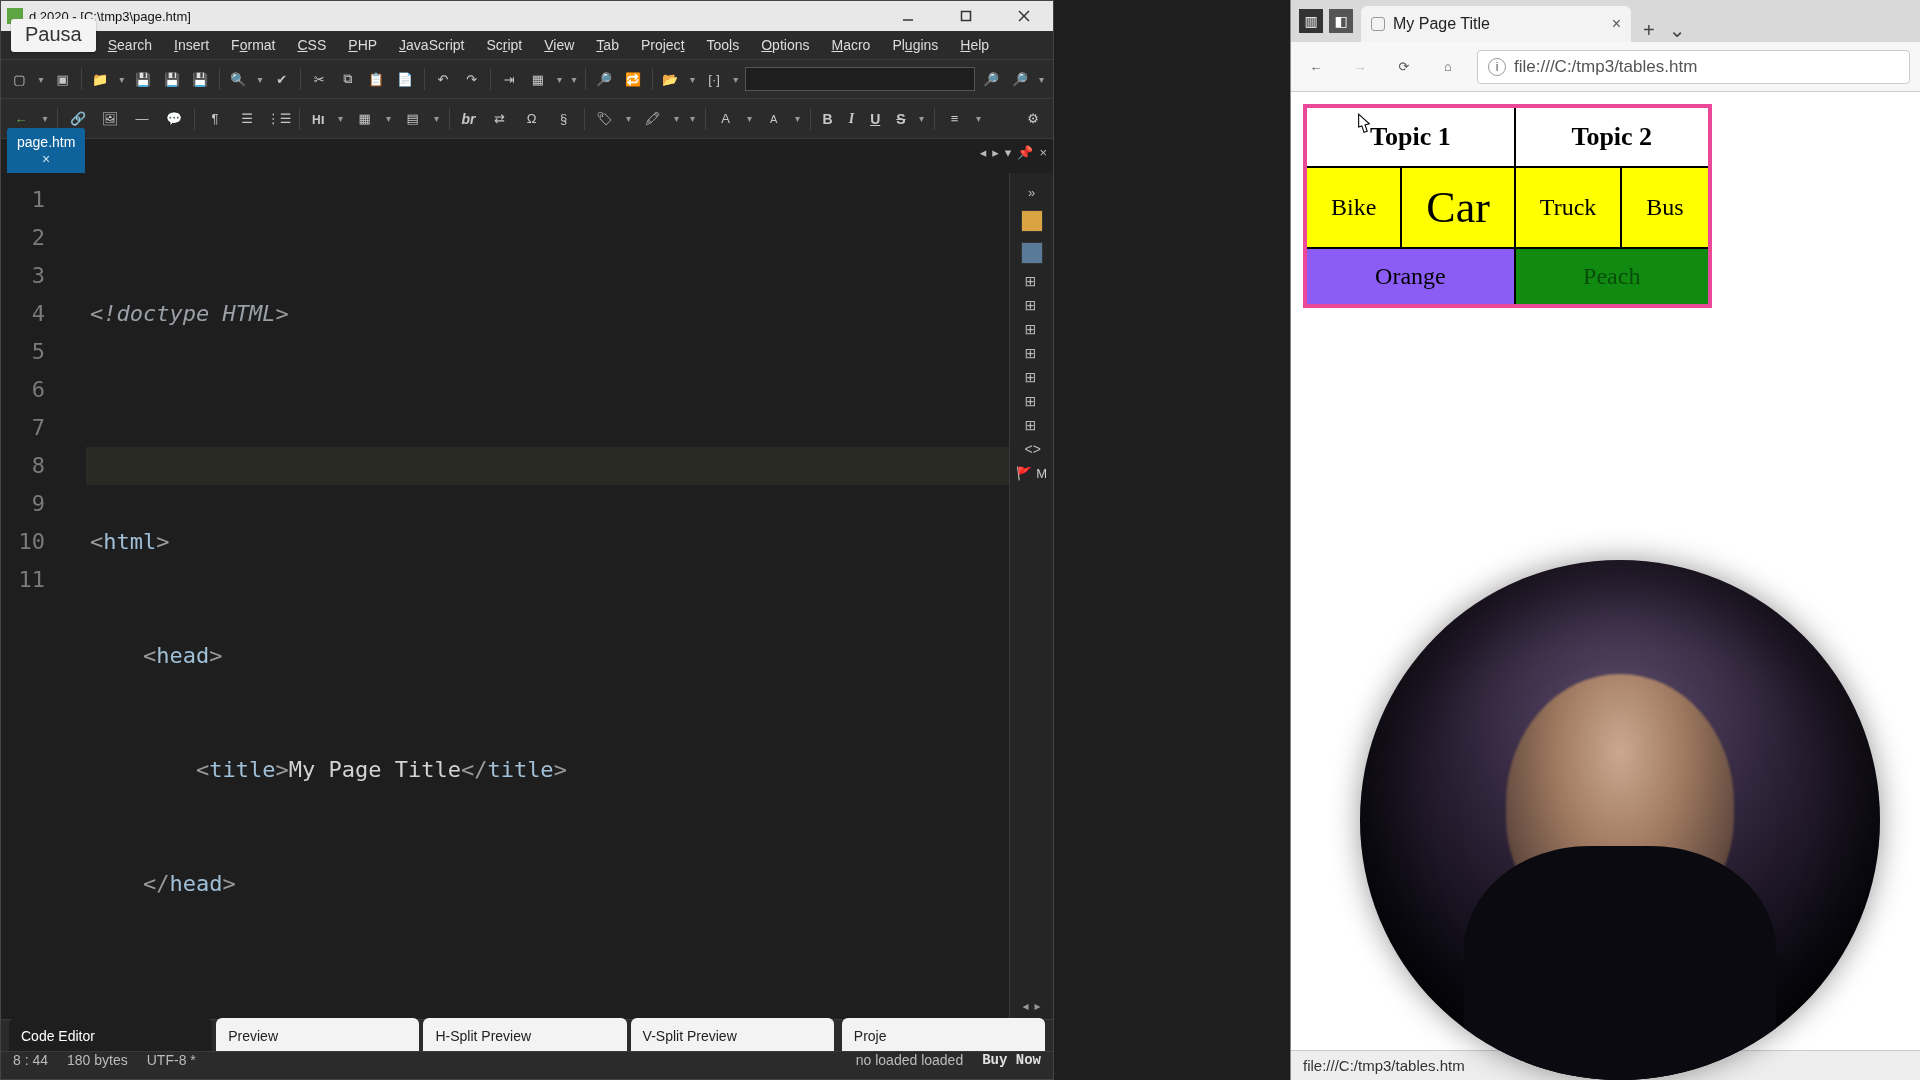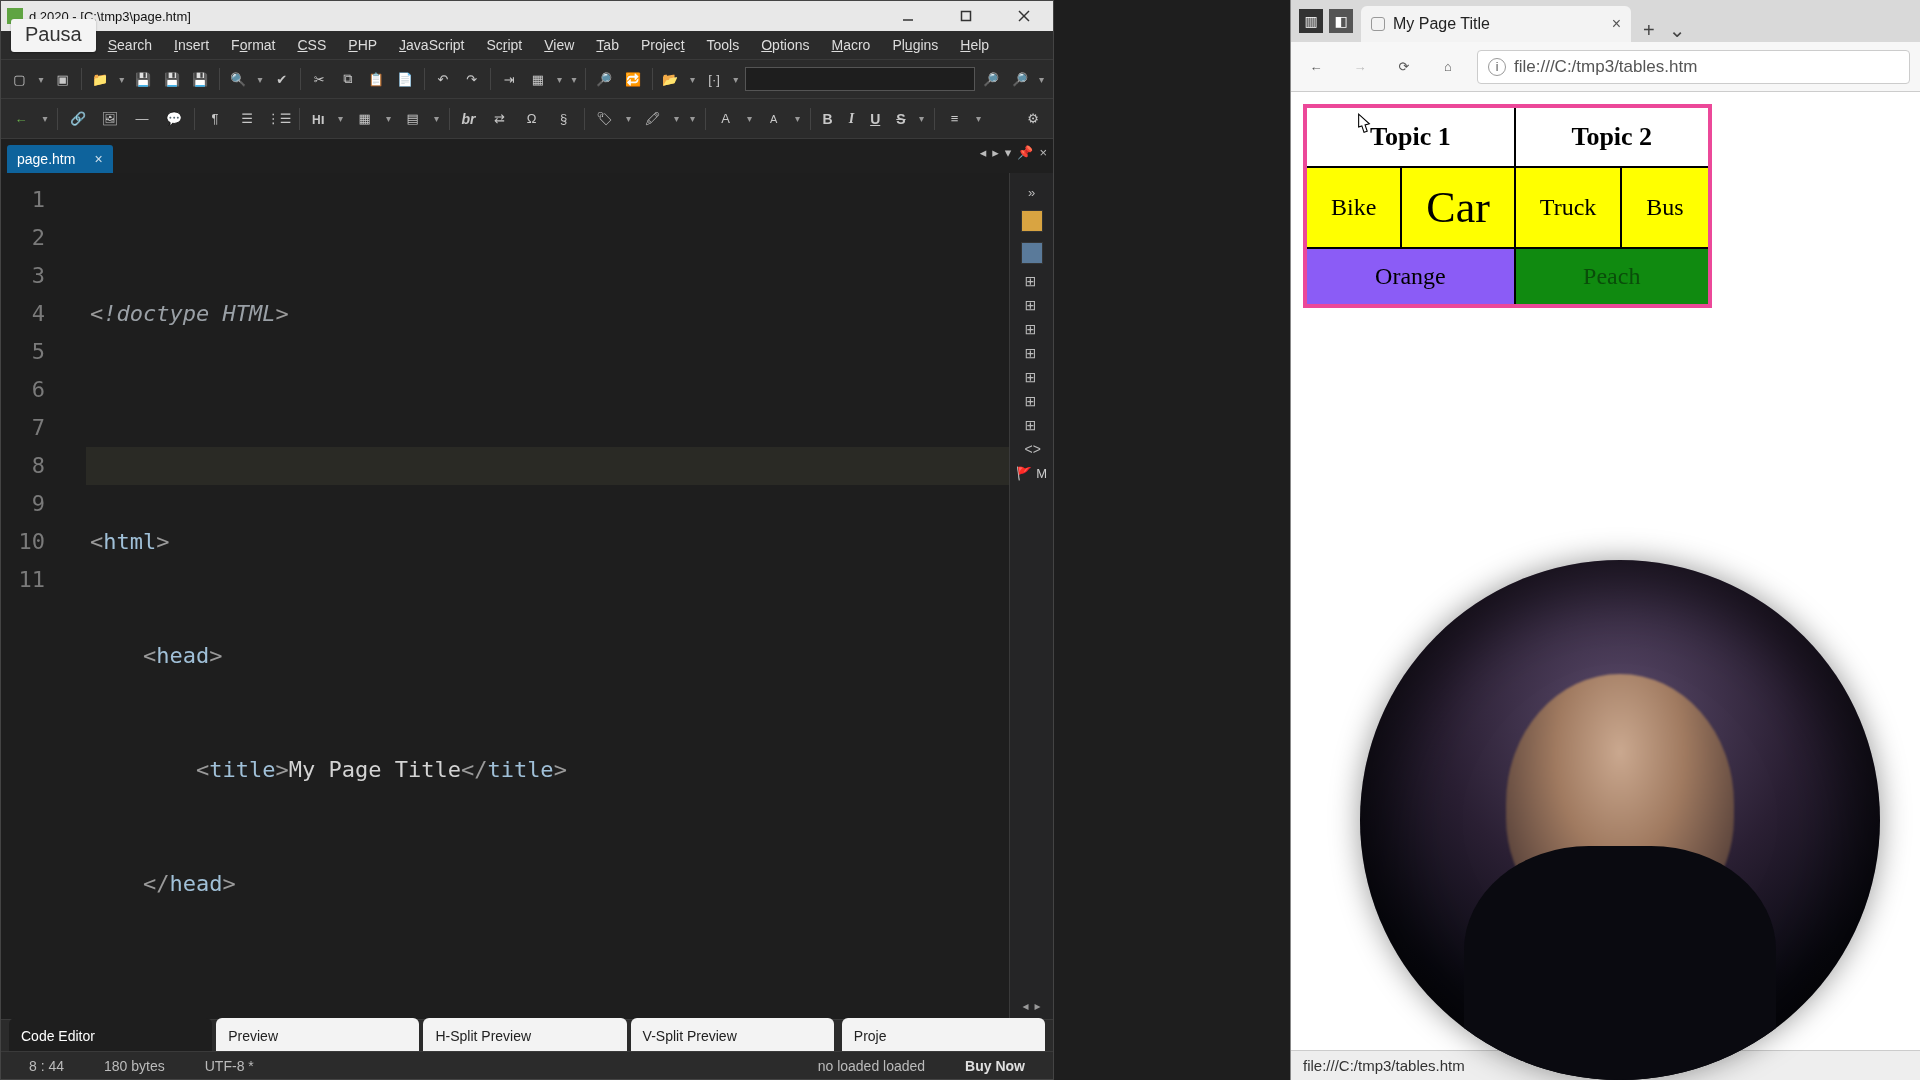--- a/index.html
+++ b/index.html
@@ -104,22 +104,23 @@
   display: flex;
   align-items: flex-end;
   padding: 0 6px;
   position: relative;
 }
 .filetab {
   background: #0e639c;
   color: #fff;
   padding: 6px 10px;
   font-size: 14px;
-  display: flex; align-items: center; gap: 19px;
+  display: flex; align-items: center; gap: 1px;
   border-radius: 3px 3px 0 0;
+  flex-direction: column;
 }
 .filetab .closex { opacity:.8; }
 .tabstrip .tabnav {
   position: absolute; right: 6px; top: 6px; display:flex; gap:6px; color:#bbb;
 }
 .editor-wrap {
   flex: 1;
   display: flex;
   background: #1e1e1e;
   min-height: 0;
@@ -184,28 +185,28 @@
   gap: 4px;
   font-size: 14px;
 }
 .bottomtabs .btab { padding: 6px 12px; }
 .bottomtabs .btab.active { background:#1e1e1e; color:#fff; }
 .bottomtabs .spacer { flex:1; }
 .statusbar {
   height: 28px;
   background: #2b2b2b;
   border-top: 1px solid #3a3a3a;
-  display: flex; align-items: center;
+  display: flex; align-items: flex-start;
   color: #bbb;
-  padding: 0 28px;
+  padding: 0 12px;
   font-size: 14px;
-  gap: 40px;
+  gap: 19px;
 }
 .statusbar .spacer { flex:1; }
-.statusbar .buy { color:#e0e0e0; font-weight:bold; }
+.statusbar .buy { color:#e0e0e0; font-weight:bold;font-family:Liberation Mono, monospace; }
 
 
 .browser {
   position: absolute;
   left: 1290px; top: 0;
   width: 630px; height: 1080px;
   background: #fff;
   display: flex; flex-direction: column;
   border-left: 1px solid #888;
 }

